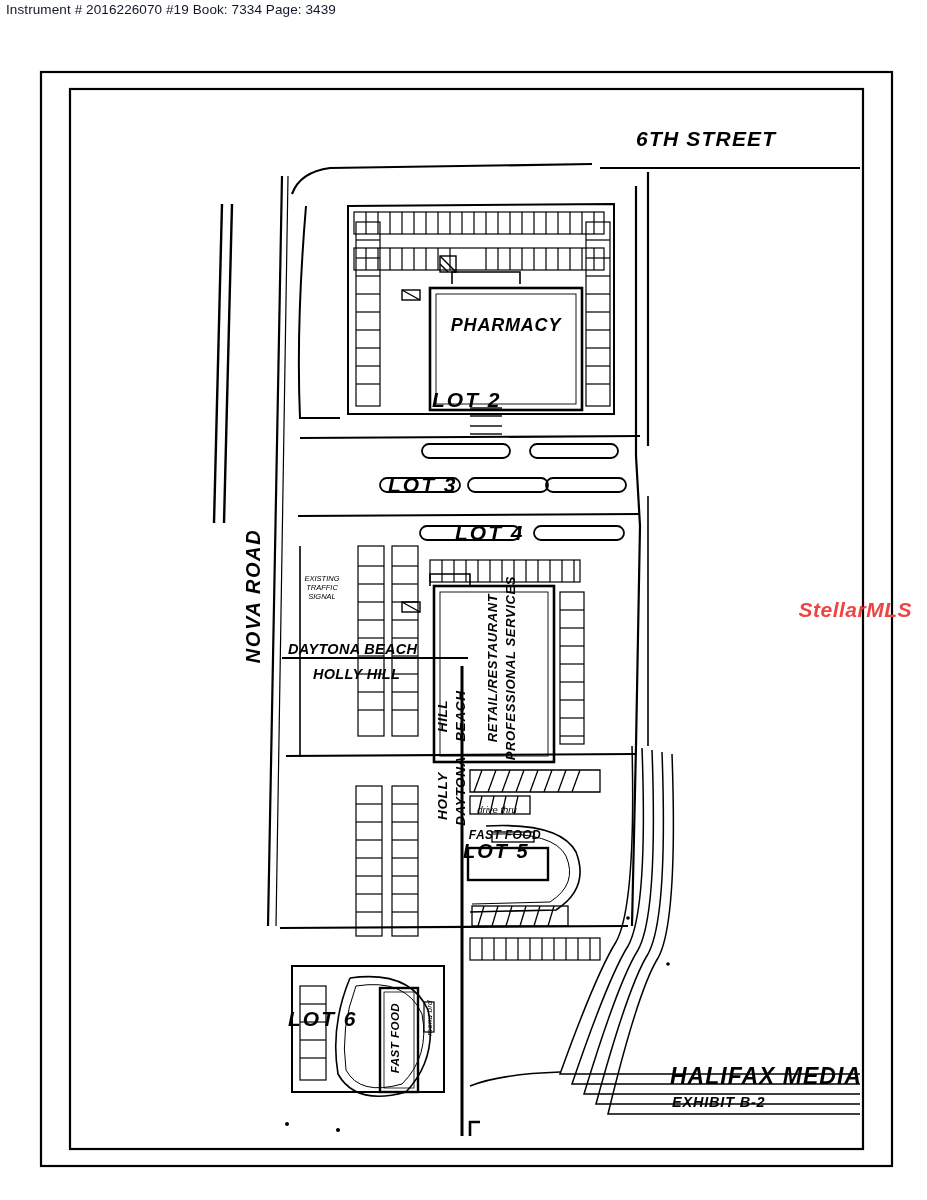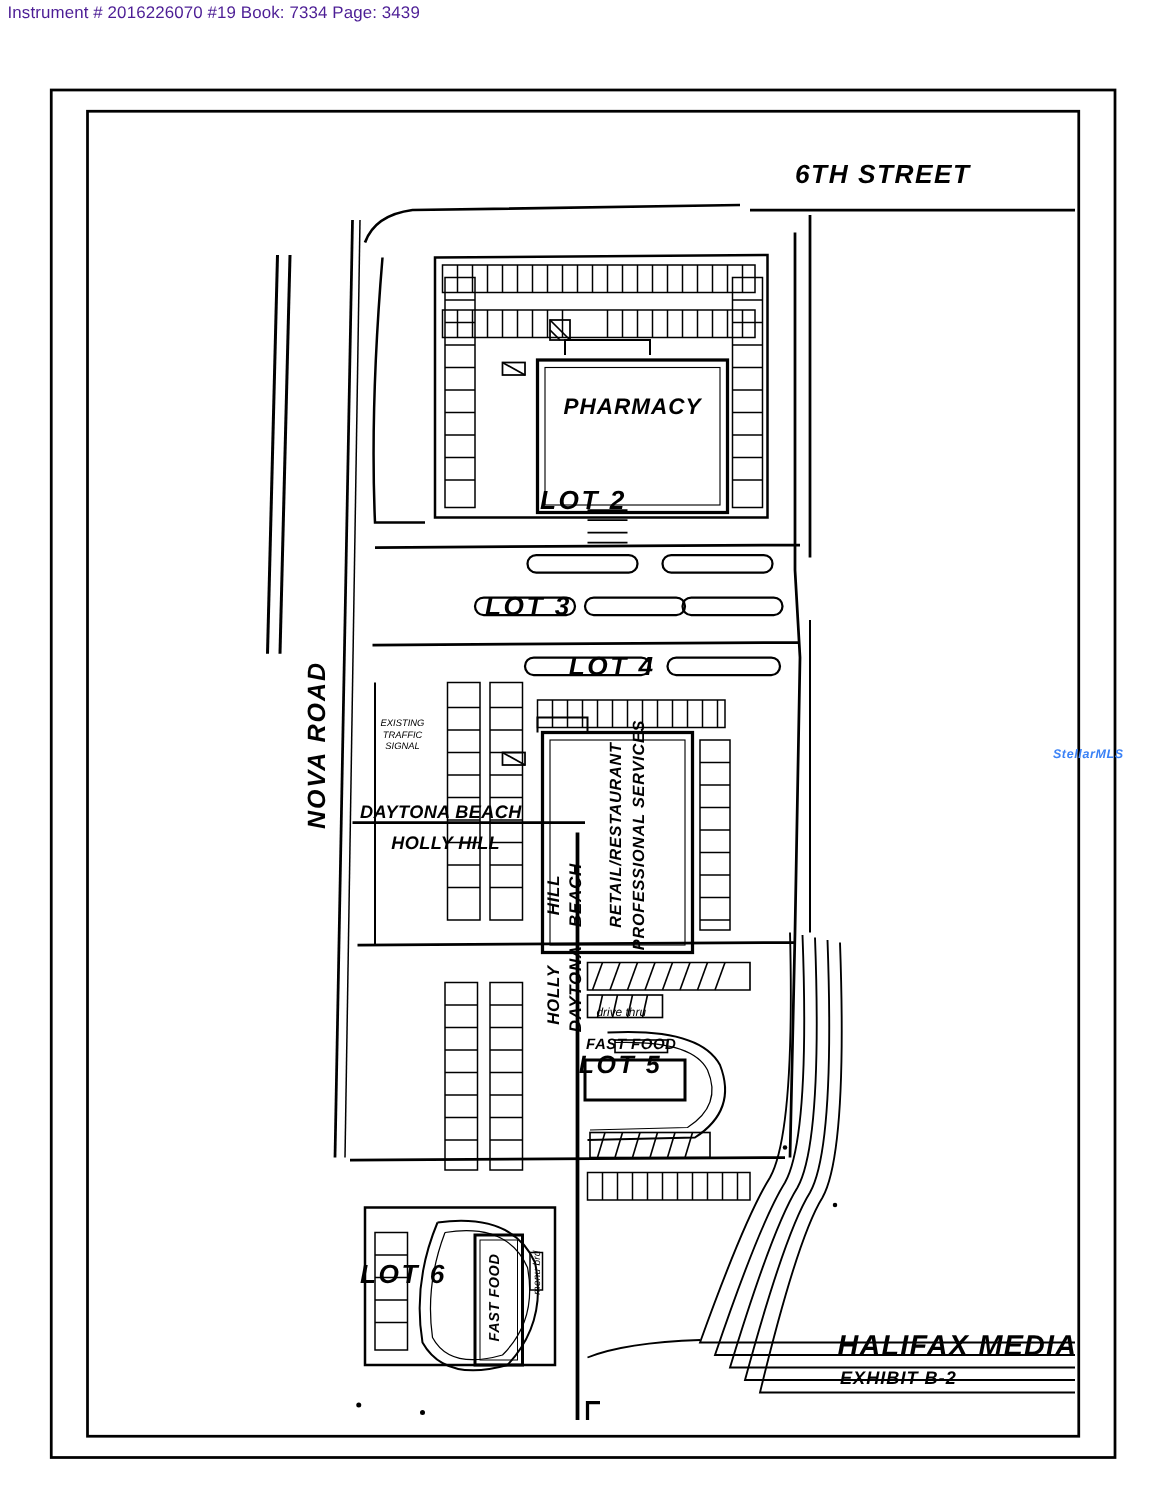--- a/index.html
+++ b/index.html
@@ -21,41 +21,41 @@
     height: 1200px;
     background: #ffffff;
   }
   
   .stamp {
     position: absolute;
     left: 6px;
     top: 2px;
     font-size: 13.5px;
     font-family: "Liberation Sans", sans-serif;
-    color: #4c1d95;
+    color: #0f172a;
     white-space: nowrap;
     letter-spacing: 0.1px;
   }
   
   #plan {
     position: absolute;
     left: 0;
     top: 26px;
     width: 927px;
     height: 1174px;
     font-style: italic;
   }
   #plan svg { display: block; }
   .watermark {
     position: absolute;
-    right: 28px;
+    right: 15px;
     top: 572px;
-    font-size: 10px;
+    font-size: 21px;
     font-weight: bold;
-    color: #3b82f6;
+    color: #ef4444;
     letter-spacing: 0.5px;
     font-family: "Liberation Sans", sans-serif;
     user-select: none;
   }
   
 </style>
 </head>
 <body>
 
 <div id="page">

